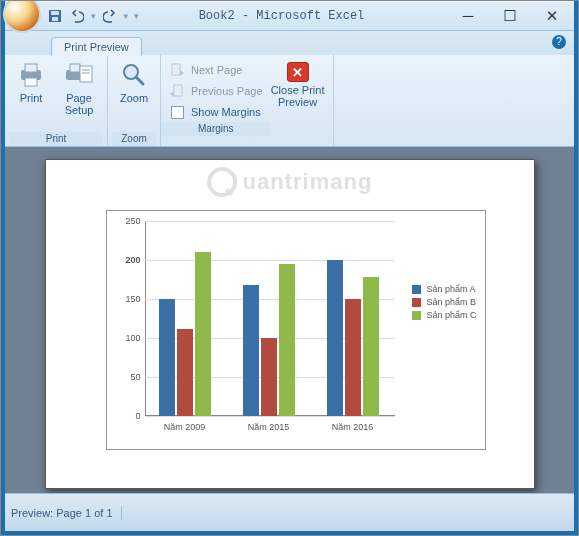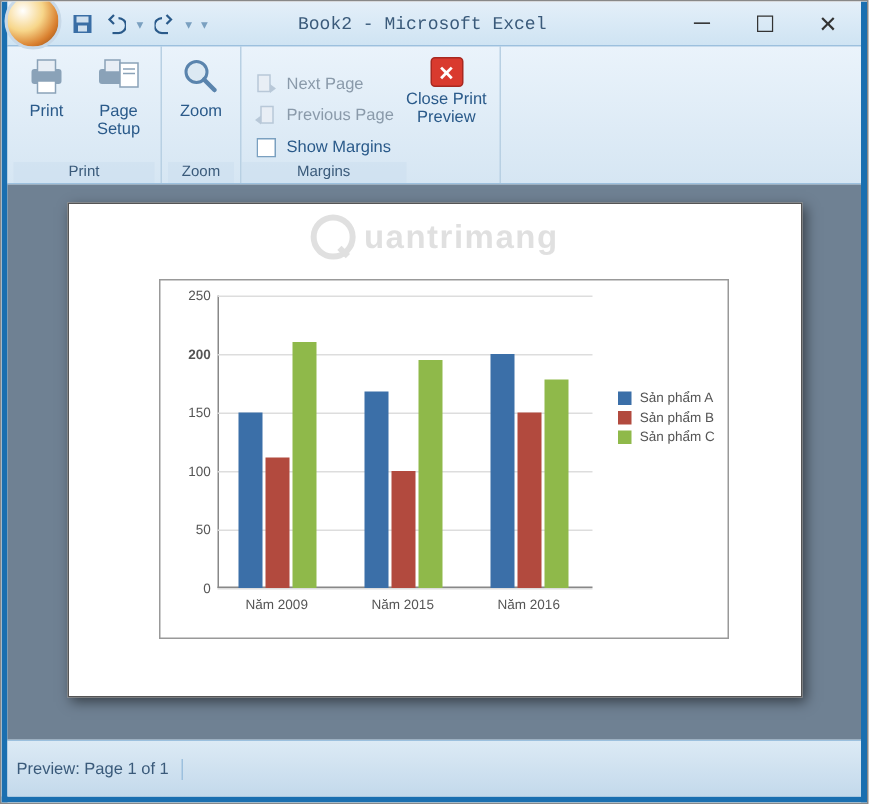--- a/index.html
+++ b/index.html
@@ -89,20 +89,24 @@
       <span class="sep">▾</span>
     </div>
     <div class="title-center">Book2 - Microsoft Excel</div>
     <div class="winctl">
       <span>─</span>
       <span>☐</span>
       <span>✕</span>
     </div>
   </div>
 
+  <div class="tabstrip">
+    <div class="tab">Print Preview</div>
+    <div class="help-icon">?</div>
+  </div>
 
   <div class="ribbon">
     <div class="group">
       <div class="group-body">
         <div class="bigbtn">
           <div class="ico">
             <svg width="28" height="26" viewBox="0 0 28 26">
                 <rect x="4" y="8" width="20" height="10" rx="2" fill="#8aa2b8"></rect>
                 <rect x="8" y="2" width="12" height="8" fill="#e8eef5" stroke="#8aa2b8"></rect>
                 <rect x="8" y="16" width="12" height="8" fill="#fff" stroke="#8aa2b8"></rect>
@@ -135,21 +139,21 @@
                 <line x1="15" y1="15" x2="22" y2="22" stroke="#5a84ad" stroke-width="3" stroke-linecap="round"></line>
               </svg>
           </div>
           <span>Zoom</span>
         </div>
       </div>
       <div class="group-label">Zoom</div>
     </div>
 
     <div class="group" style="flex-direction:row;border-right:1px solid #b8d0e3">
-      <div style="display:flex;flex-direction:column;justify-content:flex-end">
+      <div style="display:flex;flex-direction:column;justify-content:flex-start">
         <div style="display:flex;flex-direction:column;gap:1px;padding-top:2px">
           <div class="smallbtn">
             <span class="sico">
               <svg width="14" height="14">
                   <rect x="2" y="1" width="8" height="11" fill="#e8eef5" stroke="#b8c8d8"></rect>
                   <path d="M10 7l4 3-4 3z" fill="#b8c8d8"></path>
                 </svg>
             </span>
             <span>Next Page</span>
           </div>

